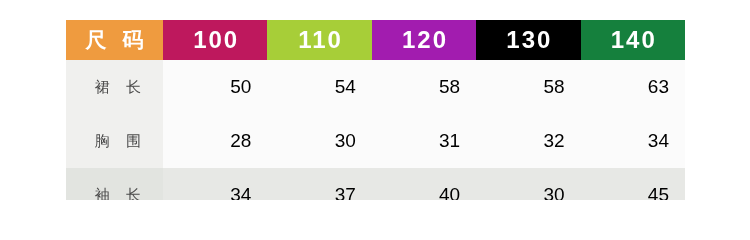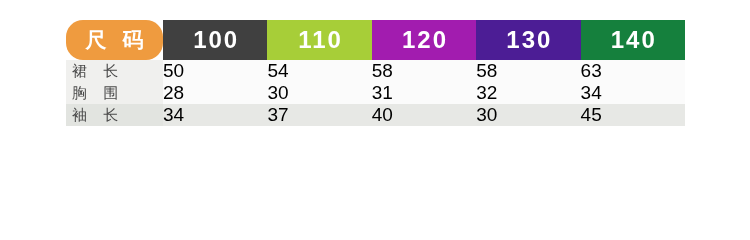--- a/index.html
+++ b/index.html
@@ -42,34 +42,33 @@
     color: #ffffff;
     font-weight: bold;
     letter-spacing: 1px;
     border: 0;
   }
 
   .size-table thead th.hdr-label {
     font-size: 21px;
     letter-spacing: 5px;
     text-indent: 5px;
-    border-radius: 17px;
   }
 
   .size-table thead th.hdr-size {
     font-size: 24px;
     letter-spacing: 2px;
     text-indent: 2px;
   }
 
   
   .size-table tbody td {
     height: 16px;
-    padding: 0;
-    text-align: left;
+    padding: 16px;
+    text-align: right;
     vertical-align: middle;
     border: 0;
     color: #3a3a3a;
   }
 
   .size-table tbody td.row-label {
     font-size: 15px;
     letter-spacing: 6px;
     text-indent: 6px;
     color: #4a4a4a;
@@ -97,24 +96,24 @@
       <col class="data-col">
       <col class="data-col">
       <col class="data-col">
       <col class="data-col">
       <col class="data-col">
     </colgroup>
 
     <thead>
       <tr>
         <th class="hdr-label" style="background:#ef9b3f">尺 码</th>
-        <th class="hdr-size" style="background:#404040">100</th>
+        <th class="hdr-size" style="background:#be185d">100</th>
         <th class="hdr-size" style="background:#a7ce38">110</th>
         <th class="hdr-size" style="background:#a21caf">120</th>
-        <th class="hdr-size" style="background:#4c1d95">130</th>
+        <th class="hdr-size" style="background:#000000">130</th>
         <th class="hdr-size" style="background:#15803d">140</th>
       </tr>
     </thead>
 
     <tbody>
 
       <tr class="odd">
         <td class="row-label">裙 长</td>
         <td class="value">50</td>
         <td class="value">54</td>

